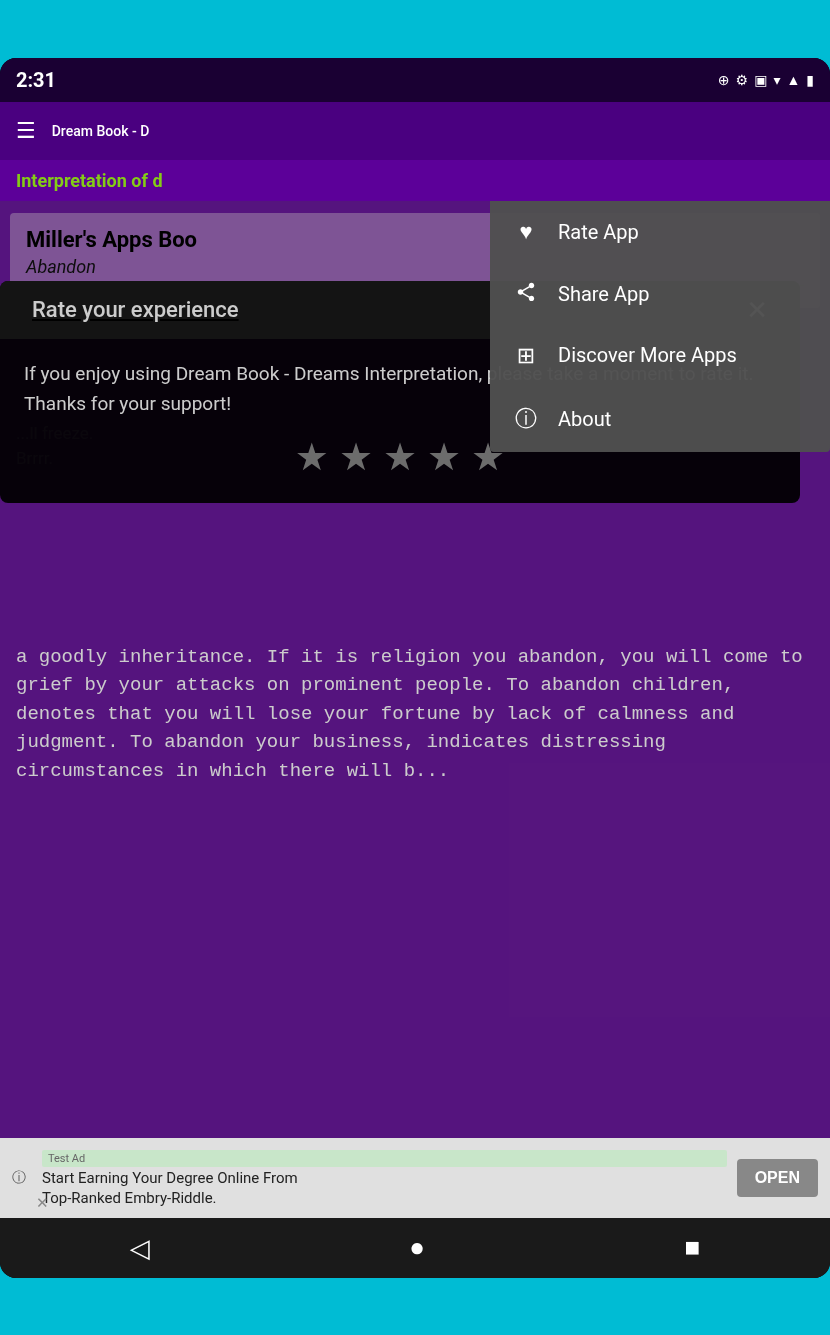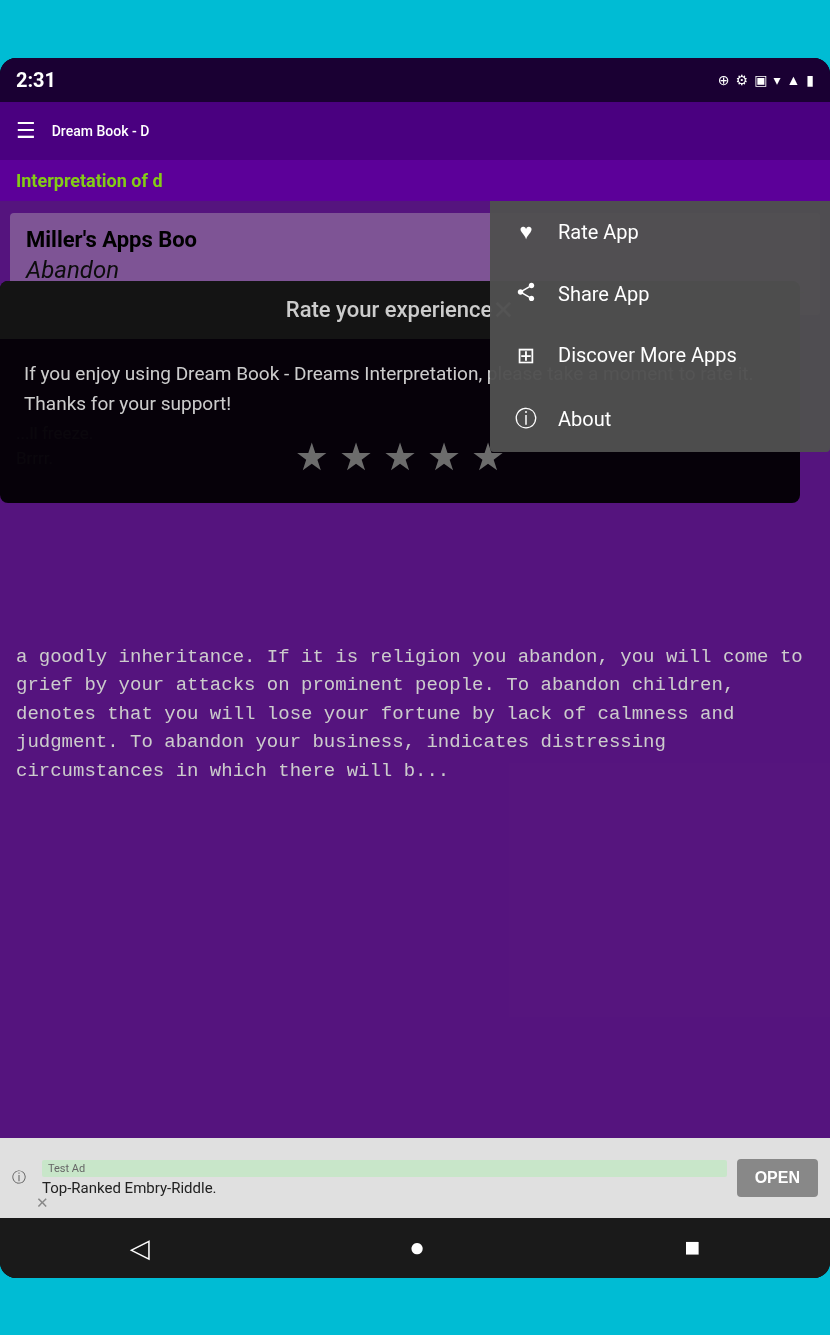--- a/index.html
+++ b/index.html
@@ -109,21 +109,21 @@
       border-radius: 4px;
     }
 
     .book-title {
       font-size: 22px;
       font-weight: bold;
       color: #000;
     }
 
     .book-subtitle {
-      font-size: 24px;
+      font-size: 18px;
       font-style: italic;
       color: #111;
       margin-top: 4px;
     }
 
     .book-divider {
       border: none;
       border-top: 1px solid #888;
       margin: 8px 0;
     }
@@ -152,22 +152,23 @@
       background: rgba(0,0,0,0.92);
       border-radius: 8px;
       overflow: hidden;
       z-index: 10;
     }
 
     .rate-dialog-header {
       background: #1a1a1a;
       display: flex;
       align-items: center;
-      justify-content: center;
+      justify-content: space-between;
       padding: 16px 32px;
+      text-decoration: underline;
     }
 
     .rate-dialog-title {
       color: #fff;
       font-size: 22px;
       font-weight: 500;
     }
 
     .close-btn {
       color: #fff;
@@ -400,20 +401,21 @@
         <span>About</span>
       </div>
     </div>
 
   </div>
 
   <div class="ad-banner" style="position:relative;">
     <span class="ad-icon">ⓘ</span>
     <div class="ad-text-block">
       <div class="ad-label">Test Ad</div>
+      <div class="ad-text">Start Earning Your Degree Online From</div>
       <div class="ad-text">Top-Ranked Embry-Riddle.</div>
     </div>
     <button class="ad-open-btn">OPEN</button>
     <span style="position:absolute; bottom: 6px; left: 36px; color: #888; font-size:15px; cursor:pointer;">✕</span>
   </div>
 
   <div class="nav-bar">
     <span class="nav-btn">◁</span>
     <span class="nav-btn">●</span>
     <span class="nav-btn">■</span>

